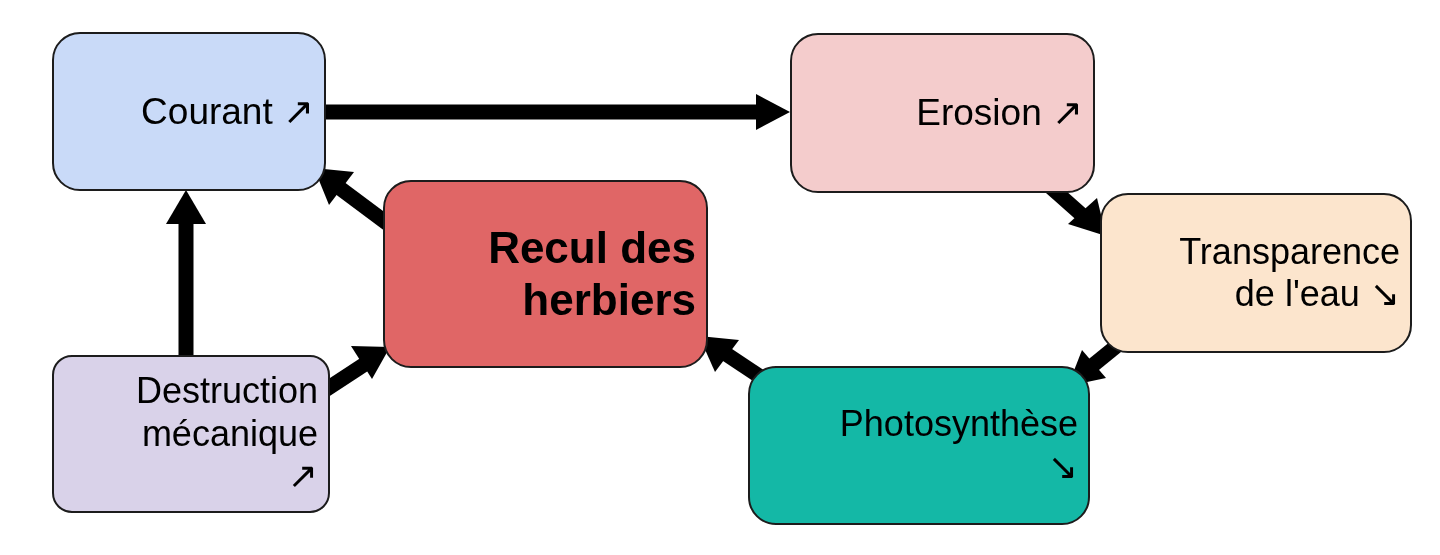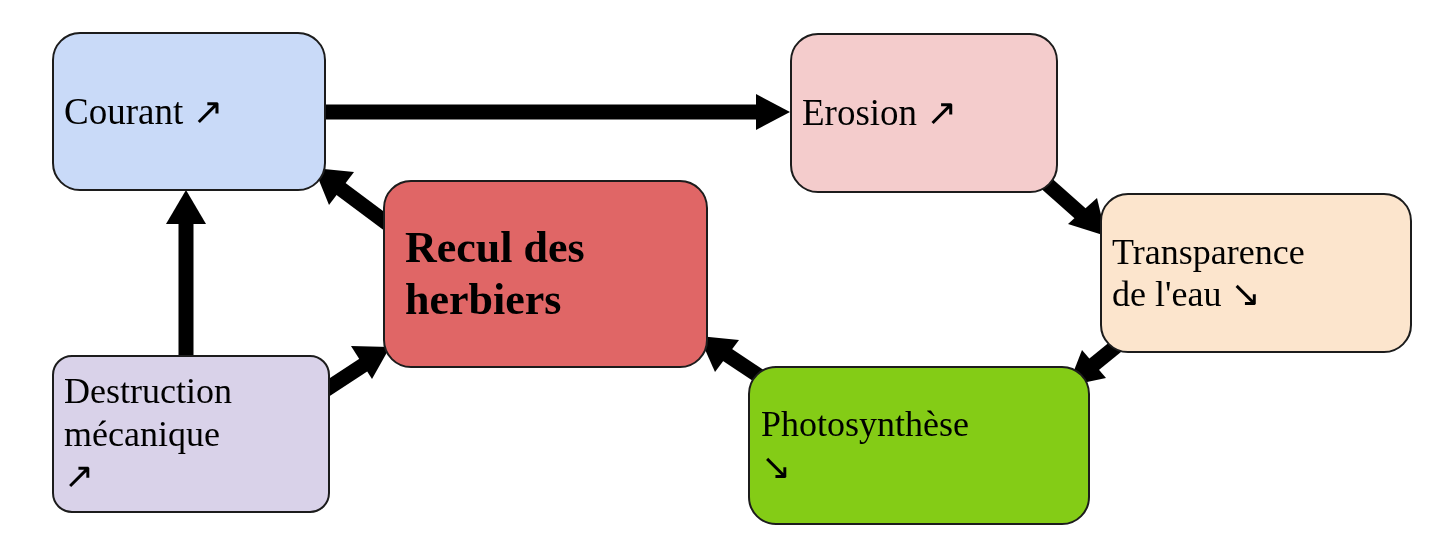--- a/index.html
+++ b/index.html
@@ -27,62 +27,61 @@
   }
   .node {
     position: absolute;
     z-index: 2;
     box-sizing: border-box;
     border: 2px solid #1c1c1c;
     border-radius: 28px;
     display: flex;
     align-items: center;
     justify-content: center;
-    text-align: left;
+    text-align: right;
     color: #000000;
     line-height: 1.18;
     padding: 6px 10px;
     white-space: pre-line;
-    font-family: Liberation Serif, serif;
   }
   .node-label {
     display: block;
     width: 100%;
     white-space: pre-line;
   }
   #node-courant {
     left: 52px;  top: 32px;
     width: 274px; height: 159px;
     background: #c9daf8;
     font-size: 37px;
   }
   #node-erosion {
     left: 790px; top: 33px;
-    width: 268px; height: 160px;
+    width: 305px; height: 160px;
     background: #f4cccc;
     font-size: 37px;
   }
   #node-transparence {
     left: 1100px; top: 193px;
     width: 312px; height: 160px;
     background: #fce5cd;
     font-size: 36px;
   }
   #node-recul {
     left: 383px; top: 180px;
     width: 325px; height: 188px;
     background: #e06666;
     font-size: 44px;
     font-weight: bold;
     padding-left: 20px;
   }
   #node-photosynthese {
     left: 748px; top: 366px;
     width: 342px; height: 159px;
-    background: #84cc16;
+    background: #14b8a6;
     font-size: 36px;
     padding-left: 11px;
   }
   #node-destruction {
     left: 52px; top: 355px;
     width: 278px; height: 158px;
     background: #d9d2e9;
     font-size: 36px;
     border-radius: 20px;
   }

